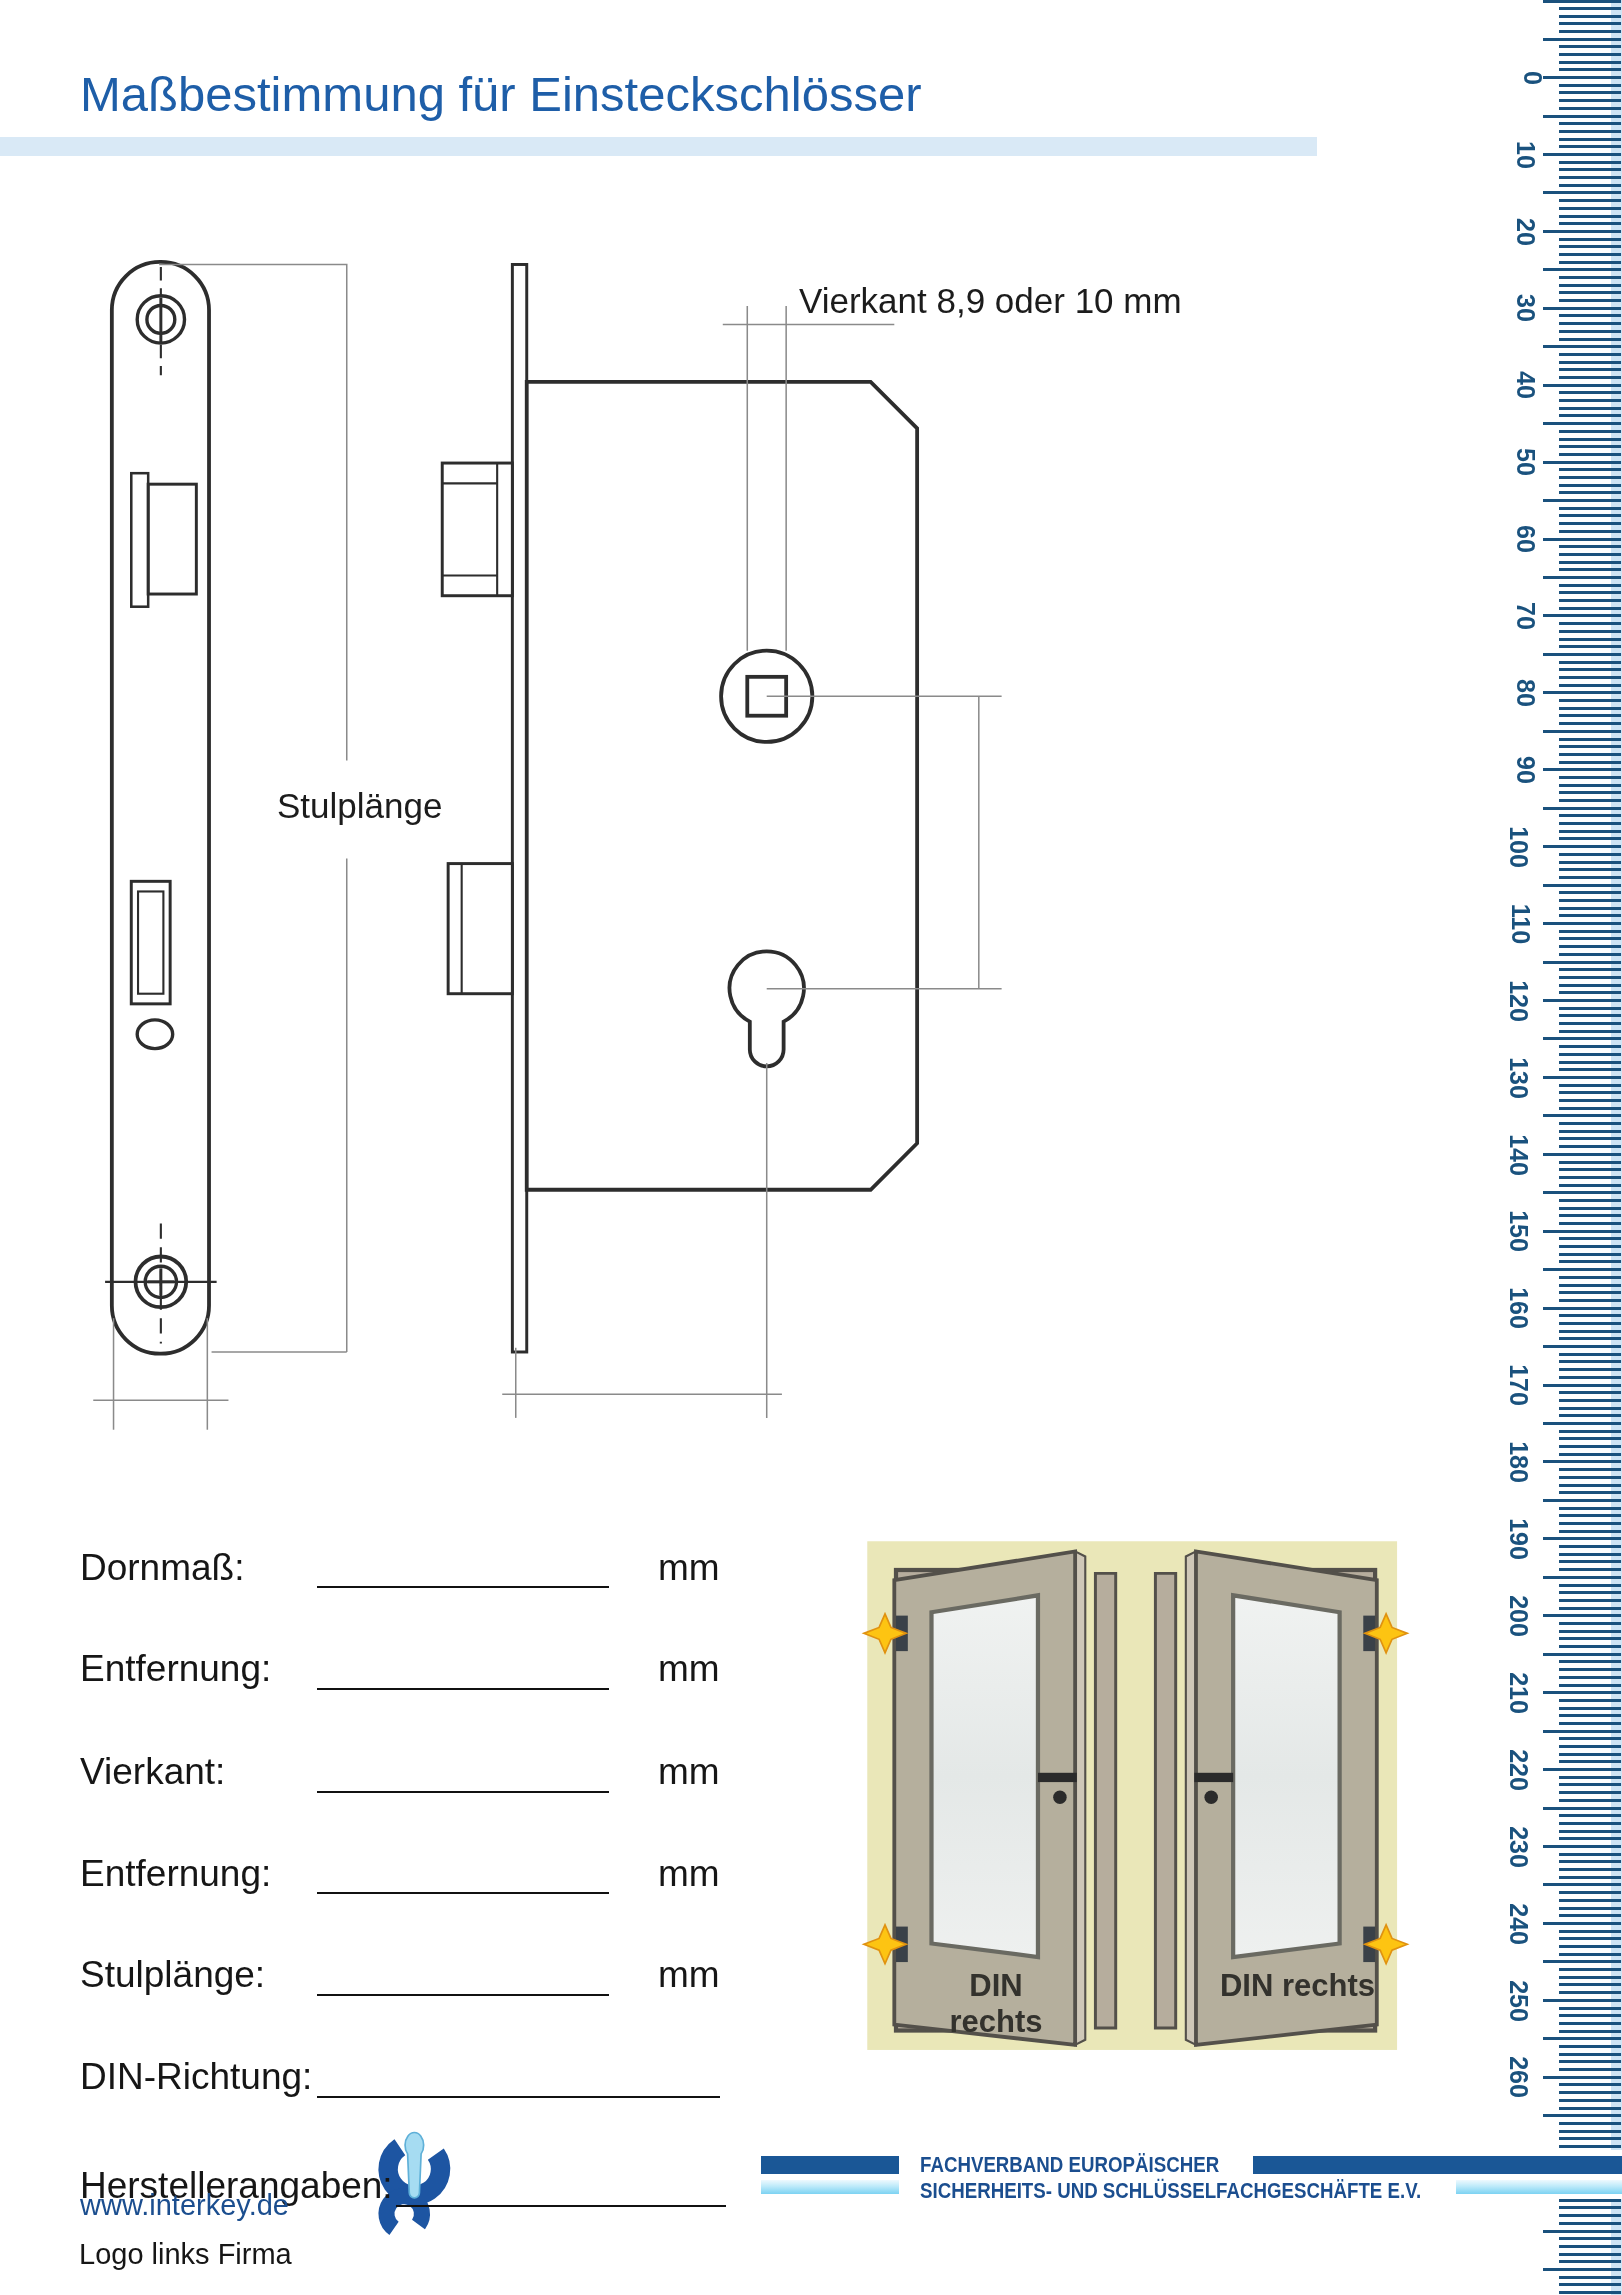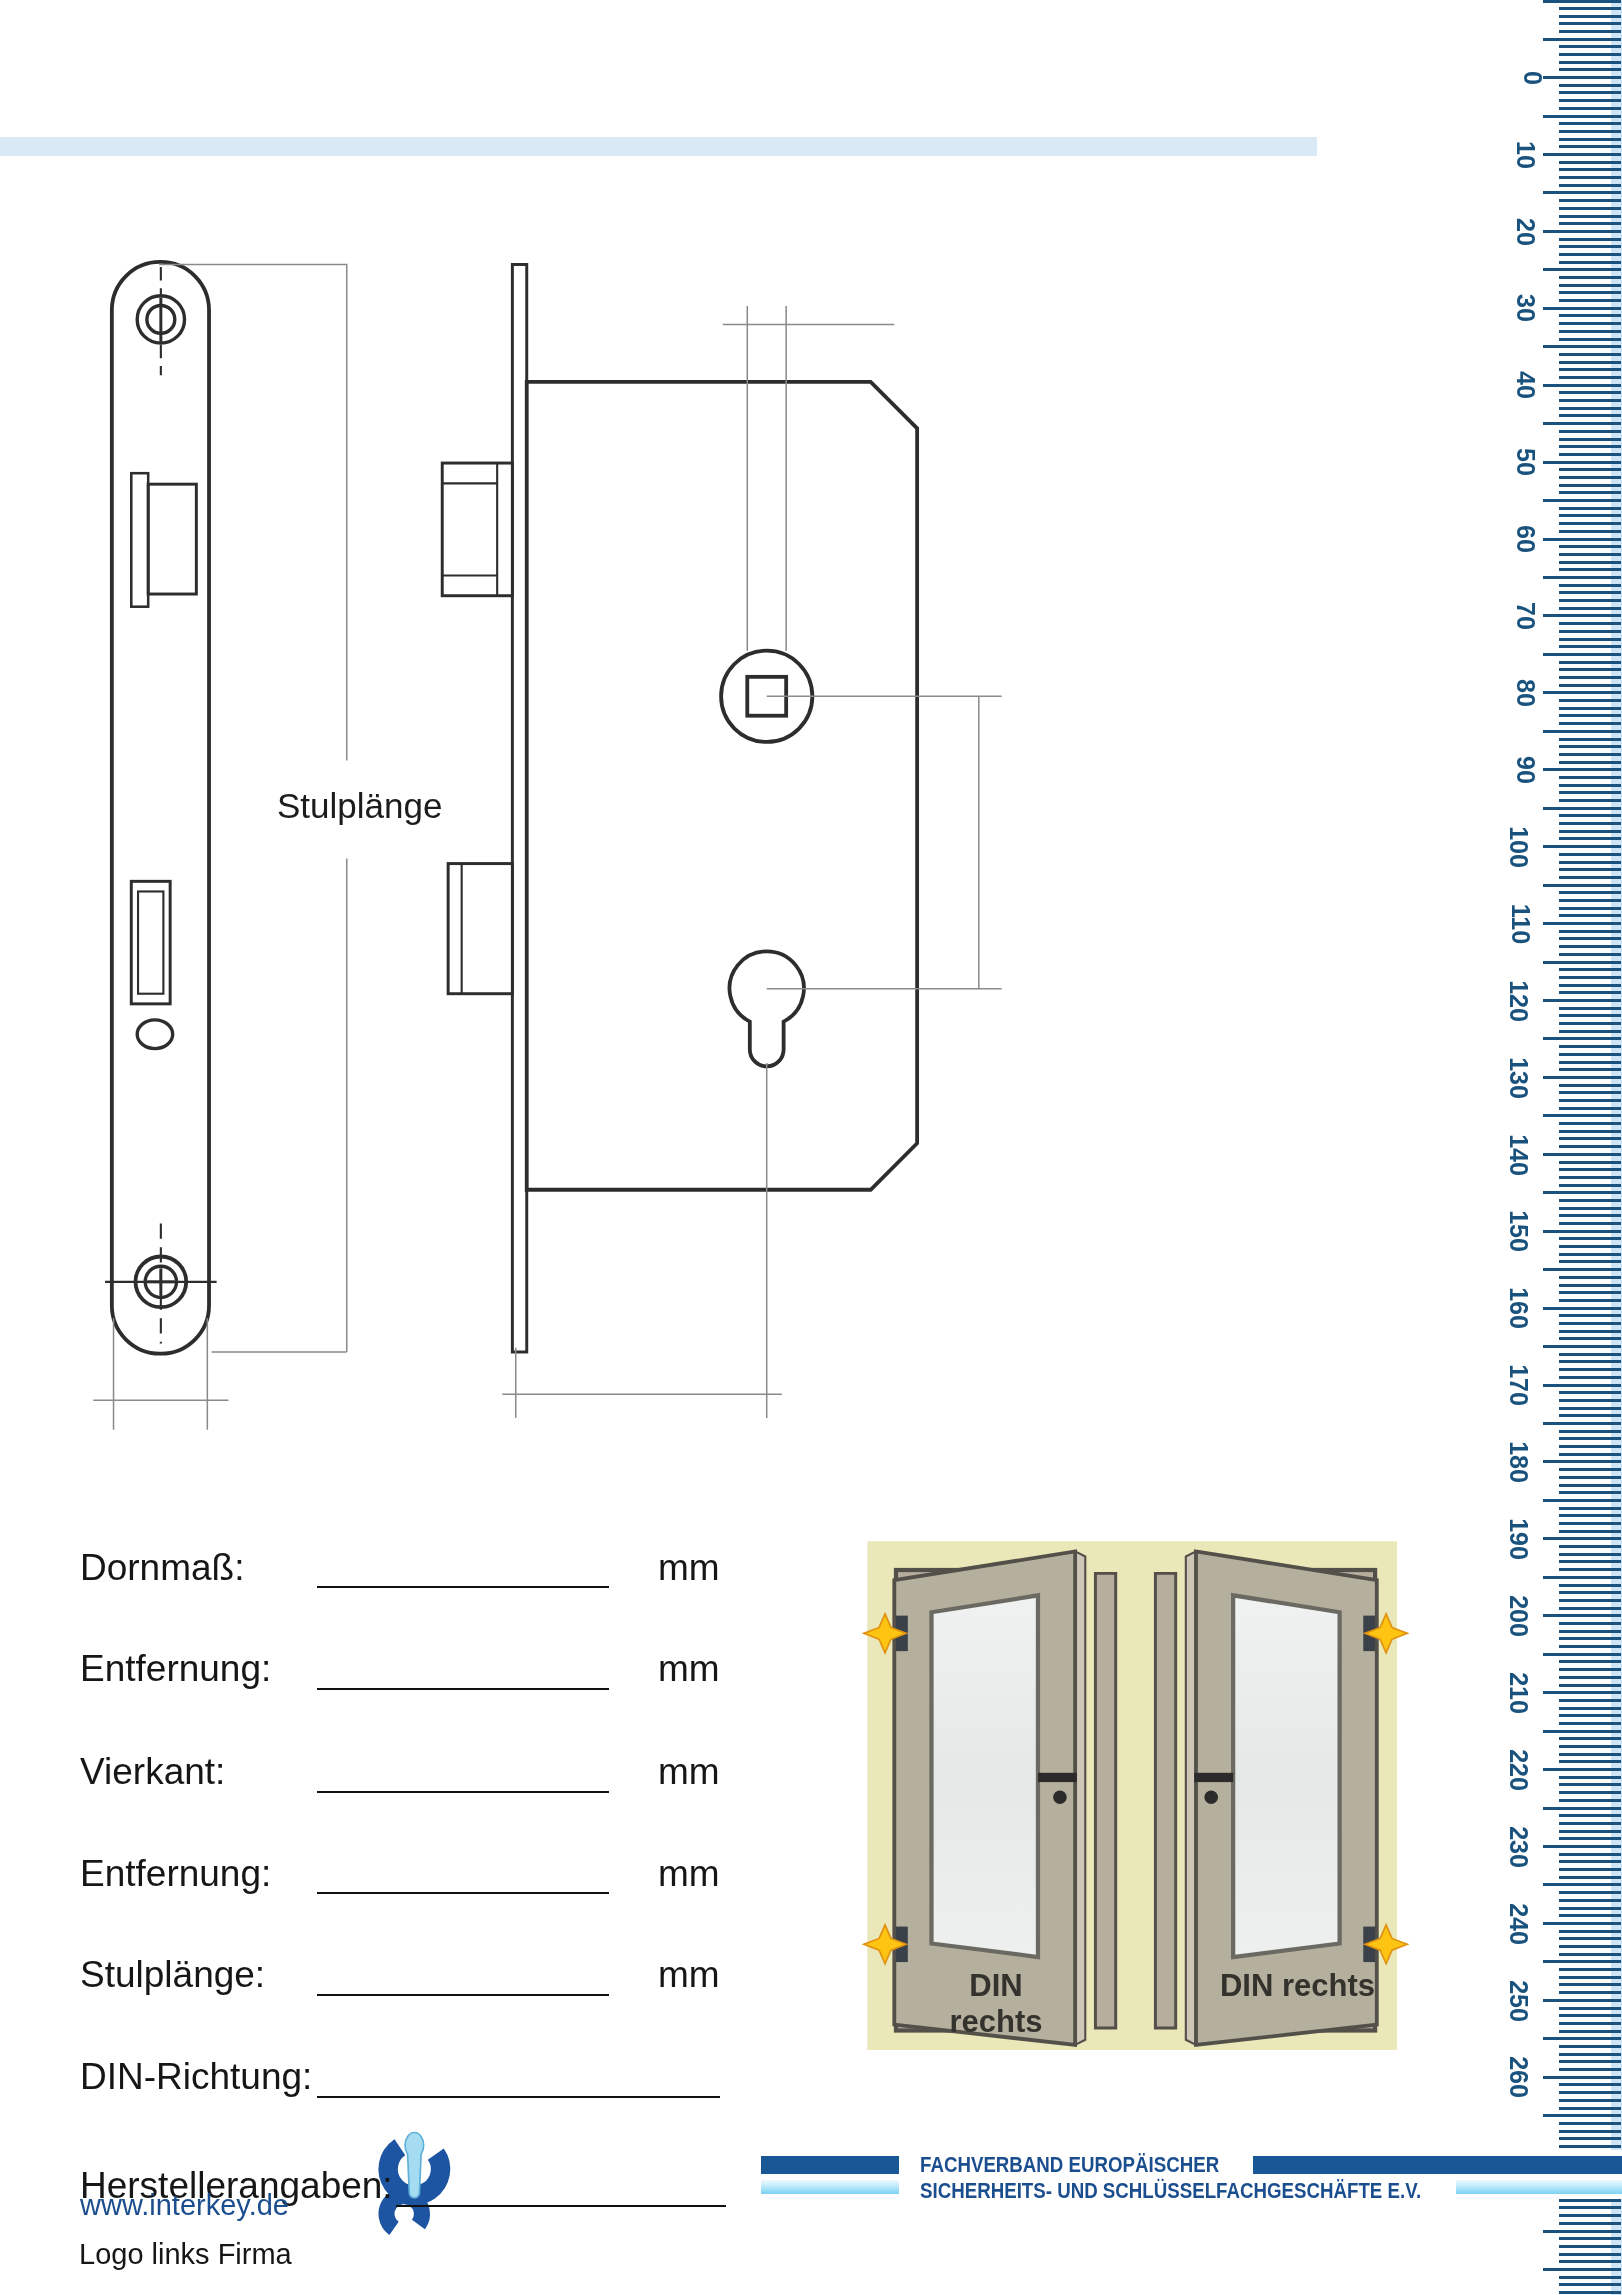--- a/index.html
+++ b/index.html
@@ -32,20 +32,21 @@
   .orgline{font-size:22px;font-weight:bold;color:#1b4e8f;transform:scaleX(.85);transform-origin:left center;white-space:nowrap;}
   .bar-dark{background:#1a5796;height:18px;}
   .bar-light{background:linear-gradient(180deg,#eef9fe 0%,#bdeafa 45%,#7cd2f2 100%);height:13.5px;}
   .mask{background:#fff;}
 </style>
 </head>
 <body>
 
 <div class="page">
 
+  <div class="abs title">Maßbestimmung für Einsteckschlösser</div>
   <div class="abs title-band"></div>
 
   <svg class="abs" style="left:0;top:0;" width="1623" height="2295" viewBox="0 0 1920 2716">
     <defs>
       <linearGradient id="gg" x1="0" y1="0" x2="0" y2="1">
         <stop offset="0" stop-color="#f0f2f1"></stop>
           <stop offset="0.5" stop-color="#e4e8e7"></stop>
           <stop offset="1" stop-color="#eef0ef"></stop>
       </linearGradient>
     </defs>
@@ -159,20 +160,21 @@
       </g>
     </g>
 
     <g>
       <circle cx="490" cy="2567" r="31" fill="none" stroke="#1d55a2" stroke-width="23" stroke-dasharray="146 49" transform="rotate(-35 490 2567)"></circle>
       <circle cx="478" cy="2620" r="21" fill="none" stroke="#1d55a2" stroke-width="19" stroke-dasharray="99 33" transform="rotate(125 478 2620)"></circle>
       <path d="M482,2549 a11,15 0 1 1 16,0 l-2,46 a6,6 0 0 1 -12,0 Z" fill="#a6dcf2" stroke="#5fb0d8" stroke-width="2"></path>
     </g>
   </svg>
 
+  <div class="abs dlabel" style="left:799px;top:281px;">Vierkant 8,9 oder 10 mm</div>
   <div class="abs dlabel" style="left:272px;top:786px;background:#fff;padding:0 5px;">Stulplänge</div>
 
   <div class="abs door-label" style="left:920px;top:1968px;width:152px;">DIN rechts</div>
   <div class="abs door-label" style="left:1217px;top:1968px;width:161px;">DIN rechts</div>
 
   <div>
     <div class="abs form-label" style="left:80px;top:1547px;">Dornmaß:</div>
     <div class="abs blank" style="left:317px;top:1586px;width:292px;"></div>
     <div class="abs unit" style="left:658px;top:1547px;">mm</div>
 

